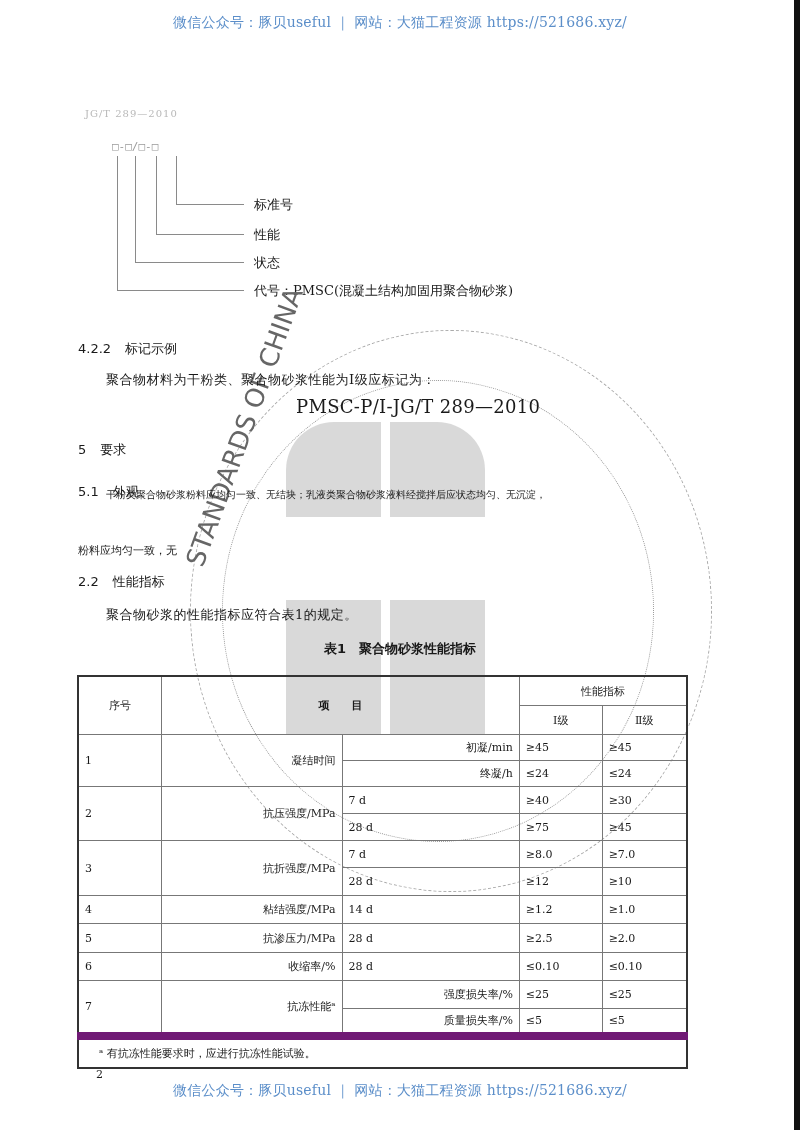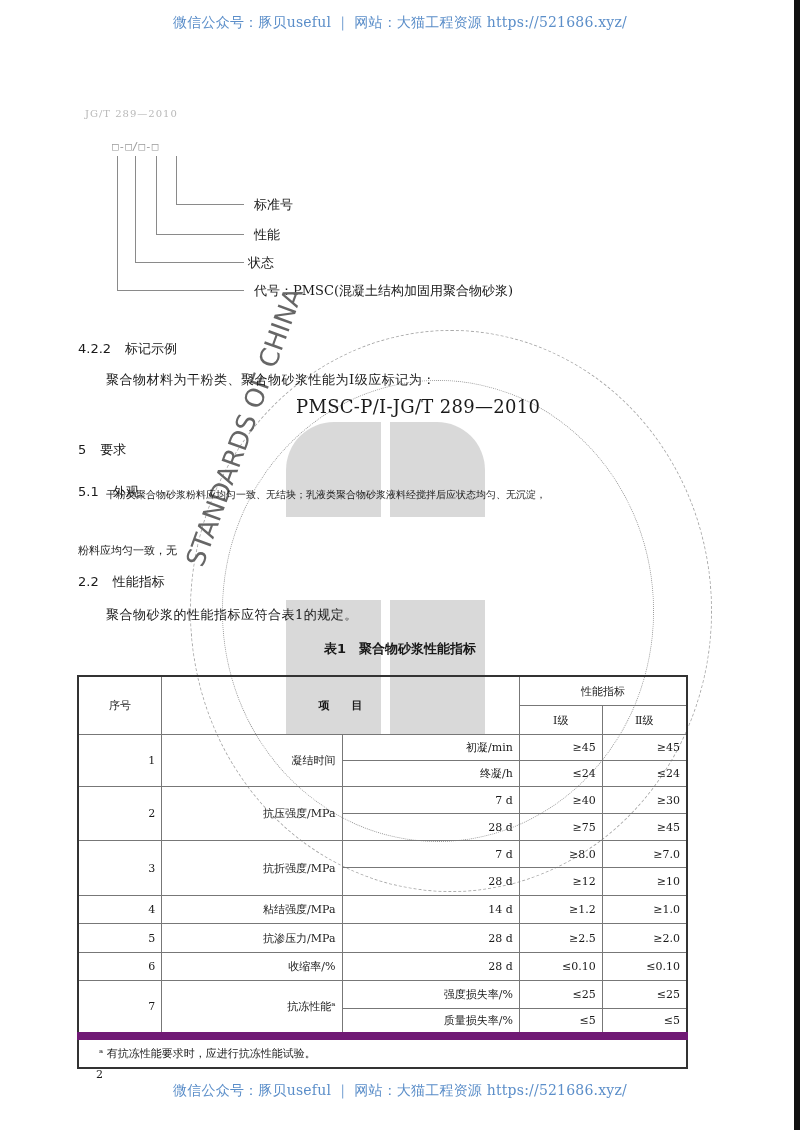--- a/index.html
+++ b/index.html
@@ -27,21 +27,21 @@
   .table-title { position: absolute; left: 0; width: 800px; top: 640px; text-align: center; font-weight: bold; font-size: 13px; font-family: "DejaVu Sans", sans-serif; }
   table.spec {
     position: absolute; left: 77px; top: 675px; width: 611px;
     border-collapse: collapse; font-size: 11px;
   }
   table.spec td, table.spec th {
     border: 1px solid #777; padding: 0 6px; font-weight: normal;
   }
   table.spec { border: 2px solid #333; }
   table.spec th { height: 28px; }
-  table.spec td.c { text-align: right; }
+  table.spec td.c { text-align: left; }
   table.spec td.l { text-align: right; }
   .footnote-cell { text-align: left; padding-left: 20px !important; height: 27px; font-size: 11px; }
   .page-num { left: 96px; top: 1068px; font-size: 11px; }
   
   .stamp-ring { position: absolute; border: 1px dashed #9a9a9a; border-radius: 50%; }
   .stamp-text { position: absolute; font-family: "DejaVu Sans", sans-serif; color: #666; font-size: 26px; }
   .stamp-block { position: absolute; background: #b9b9b9; opacity: 0.55; }
 </style>
 </head>
 <body>
@@ -58,21 +58,21 @@
   <div class="line-h" style="left:176px; top:204px; width:68px;"></div>
   <div class="line-v" style="left:156px; top:156px; height:78px;"></div>
   <div class="line-h" style="left:156px; top:234px; width:88px;"></div>
   <div class="line-v" style="left:135px; top:156px; height:106px;"></div>
   <div class="line-h" style="left:135px; top:262px; width:109px;"></div>
   <div class="line-v" style="left:117px; top:156px; height:134px;"></div>
   <div class="line-h" style="left:117px; top:290px; width:127px;"></div>
 
   <div class="diag-label" style="left:254px; top:196px;">标准号</div>
   <div class="diag-label" style="left:254px; top:226px;">性能</div>
-  <div class="diag-label" style="left:248px; top:254px;">状态</div>
+  <div class="diag-label" style="left:254px; top:254px;">状态</div>
   <div class="diag-label" style="left:254px; top:282px;">代号：PMSC(混凝土结构加固用聚合物砂浆)</div>
 </div>
 
 <div>
   <div class="stamp-ring" style="left:190px; top:330px; width:520px; height:560px; border-color:#aaa;"></div>
   <div class="stamp-ring" style="left:222px; top:380px; width:430px; height:460px; border-style:dotted;"></div>
   <div class="stamp-block" style="left:286px; top:422px; width:95px; height:95px; border-radius:48px 0 0 0;"></div>
   <div class="stamp-block" style="left:390px; top:422px; width:95px; height:95px; border-radius:0 48px 0 0;"></div>
   <div class="stamp-block" style="left:286px; top:600px; width:95px; height:135px;"></div>
   <div class="stamp-block" style="left:390px; top:600px; width:95px; height:135px;"></div>

